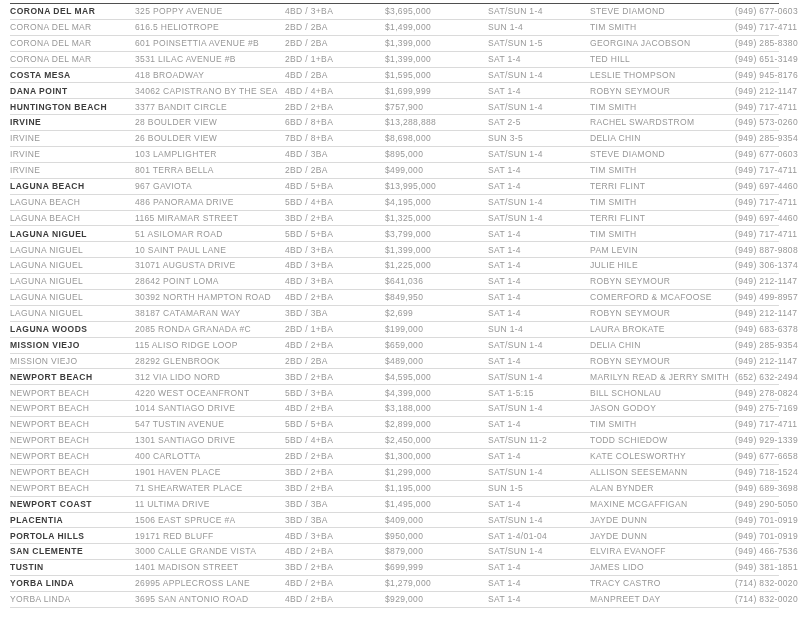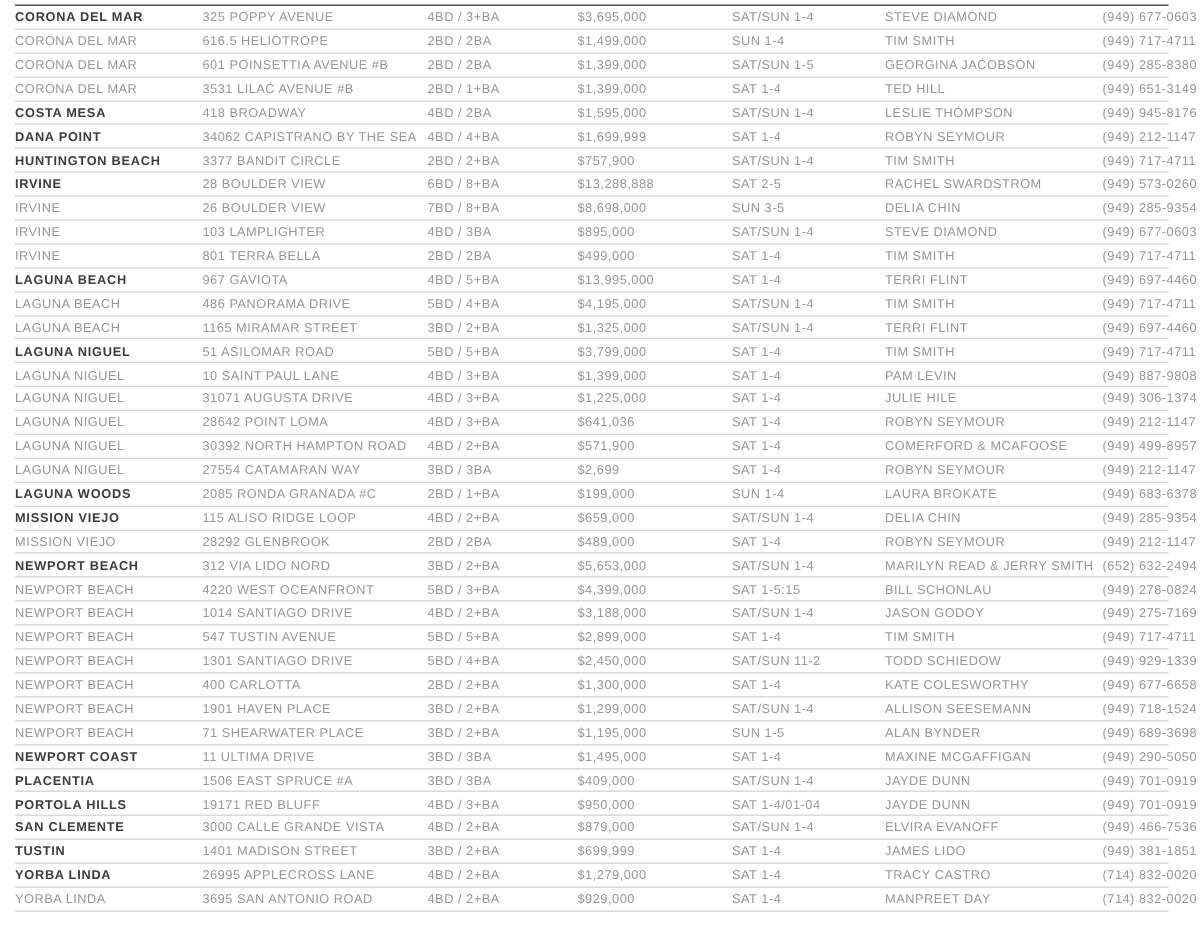--- a/index.html
+++ b/index.html
@@ -226,29 +226,29 @@
     <div class="cell price">$641,036</div>
     <div class="cell open">SAT 1-4</div>
     <div class="cell agent">ROBYN SEYMOUR</div>
     <div class="cell phone">(949) 212-1147</div>
   </div>
 
   <div class="row">
     <div class="cell city">LAGUNA NIGUEL</div>
     <div class="cell address">30392 NORTH HAMPTON ROAD</div>
     <div class="cell bedbath">4BD / 2+BA</div>
-    <div class="cell price">$571,900</div>
+    <div class="cell price">$849,950</div>
     <div class="cell open">SAT 1-4</div>
     <div class="cell agent">COMERFORD &amp; MCAFOOSE</div>
     <div class="cell phone">(949) 499-8957</div>
   </div>
 
   <div class="row">
     <div class="cell city">LAGUNA NIGUEL</div>
-    <div class="cell address">27554 CATAMARAN WAY</div>
+    <div class="cell address">38187 CATAMARAN WAY</div>
     <div class="cell bedbath">3BD / 3BA</div>
     <div class="cell price">$2,699</div>
     <div class="cell open">SAT 1-4</div>
     <div class="cell agent">ROBYN SEYMOUR</div>
     <div class="cell phone">(949) 212-1147</div>
   </div>
 
   <div class="row">
     <div class="cell city bold">LAGUNA WOODS</div>
     <div class="cell address">2085 RONDA GRANADA #C</div>
@@ -276,21 +276,21 @@
     <div class="cell price">$489,000</div>
     <div class="cell open">SAT 1-4</div>
     <div class="cell agent">ROBYN SEYMOUR</div>
     <div class="cell phone">(949) 212-1147</div>
   </div>
 
   <div class="row">
     <div class="cell city bold">NEWPORT BEACH</div>
     <div class="cell address">312 VIA LIDO NORD</div>
     <div class="cell bedbath">3BD / 2+BA</div>
-    <div class="cell price">$5,653,000</div>
+    <div class="cell price">$4,595,000</div>
     <div class="cell open">SAT/SUN 1-4</div>
     <div class="cell agent">MARILYN READ &amp; JERRY SMITH</div>
     <div class="cell phone">(652) 632-2494</div>
   </div>
 
   <div class="row">
     <div class="cell city">NEWPORT BEACH</div>
     <div class="cell address">4220 WEST OCEANFRONT</div>
     <div class="cell bedbath">5BD / 3+BA</div>
     <div class="cell price">$4,399,000</div>

